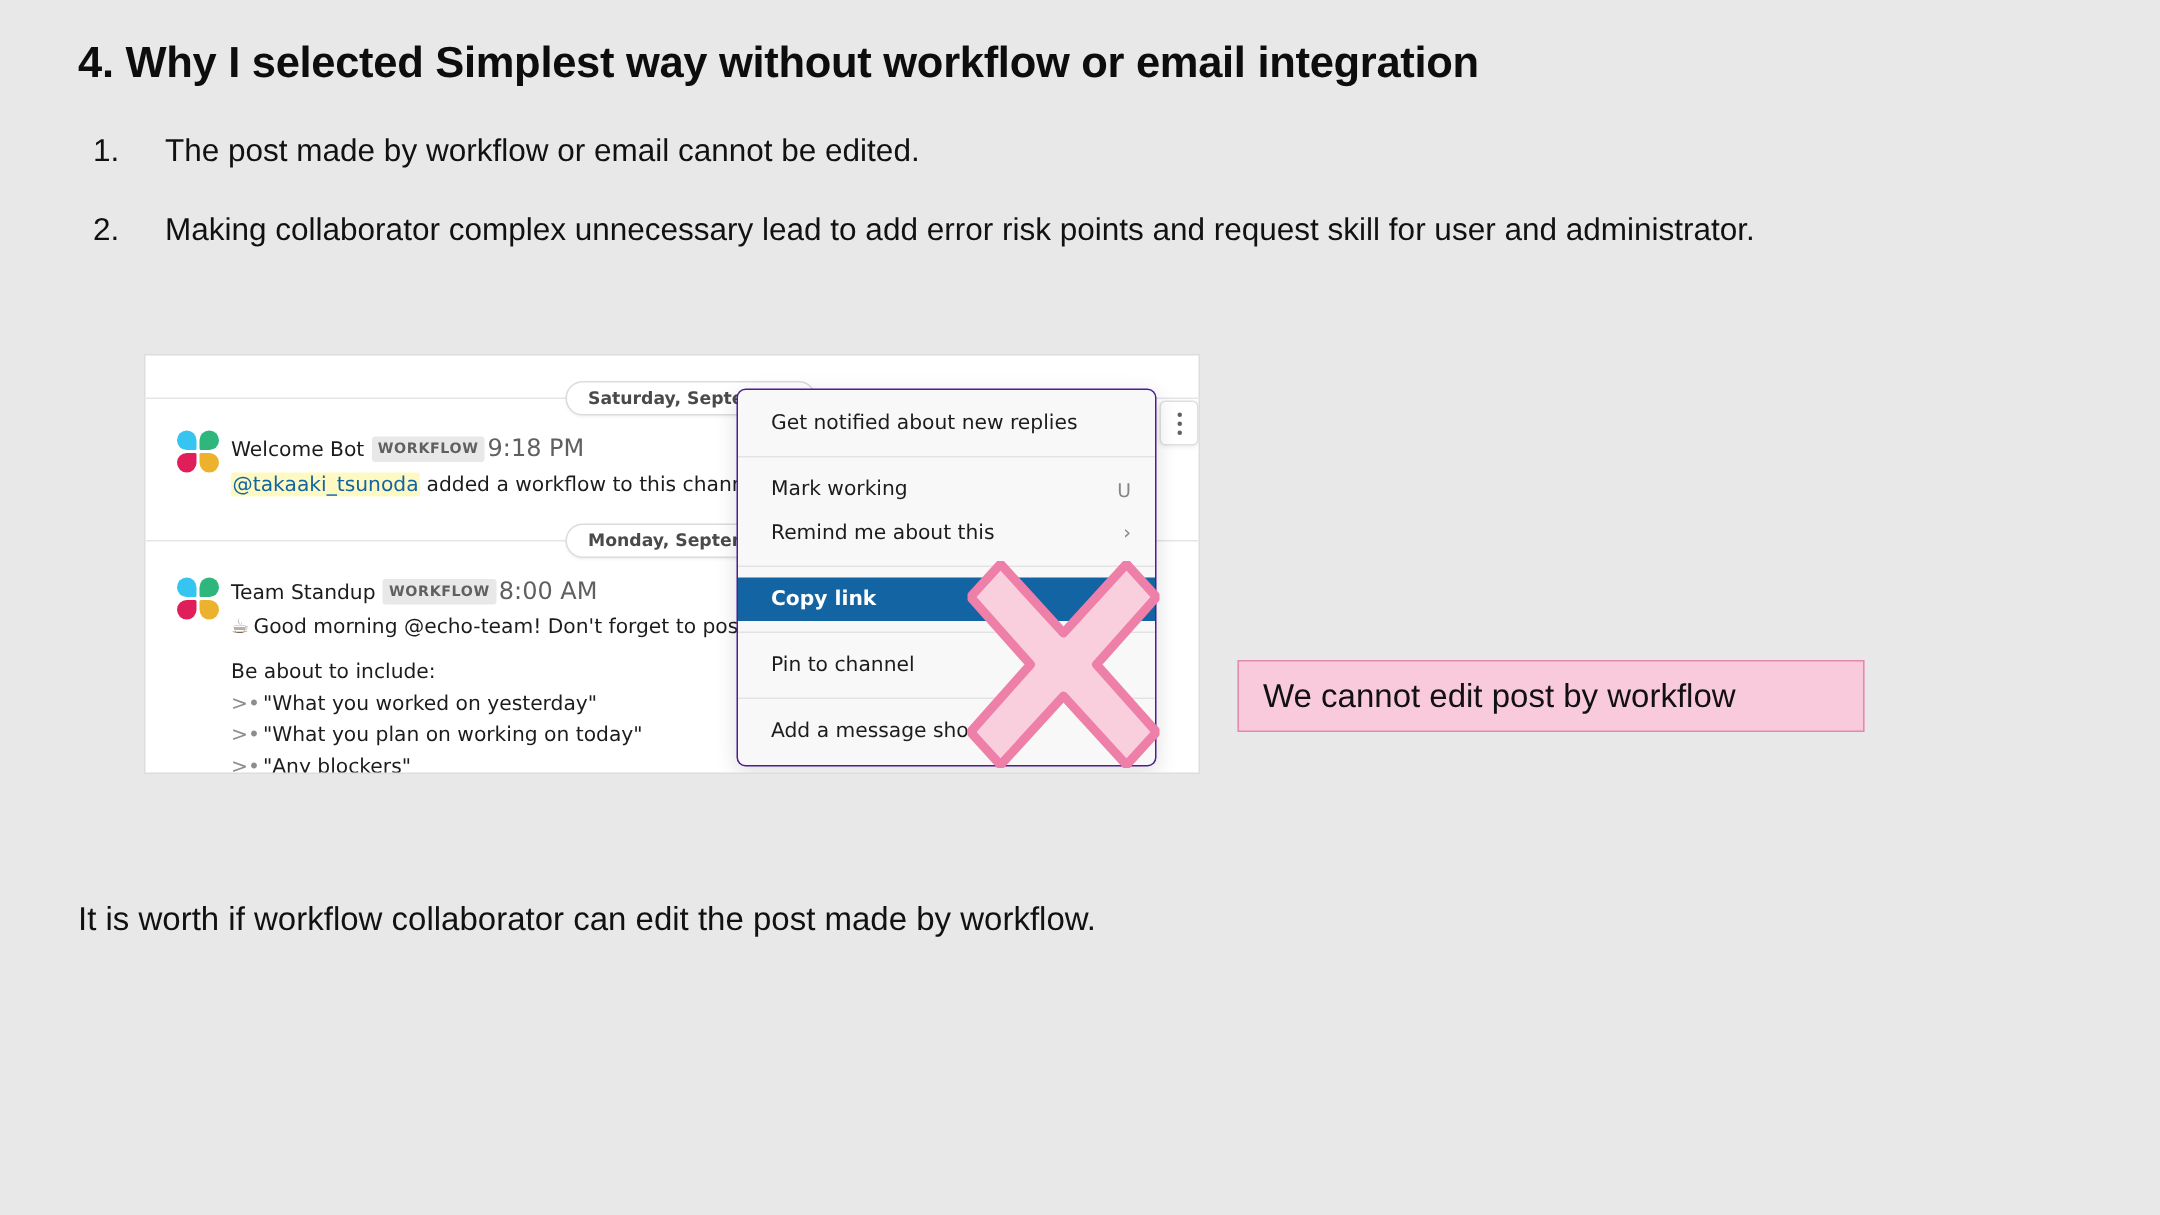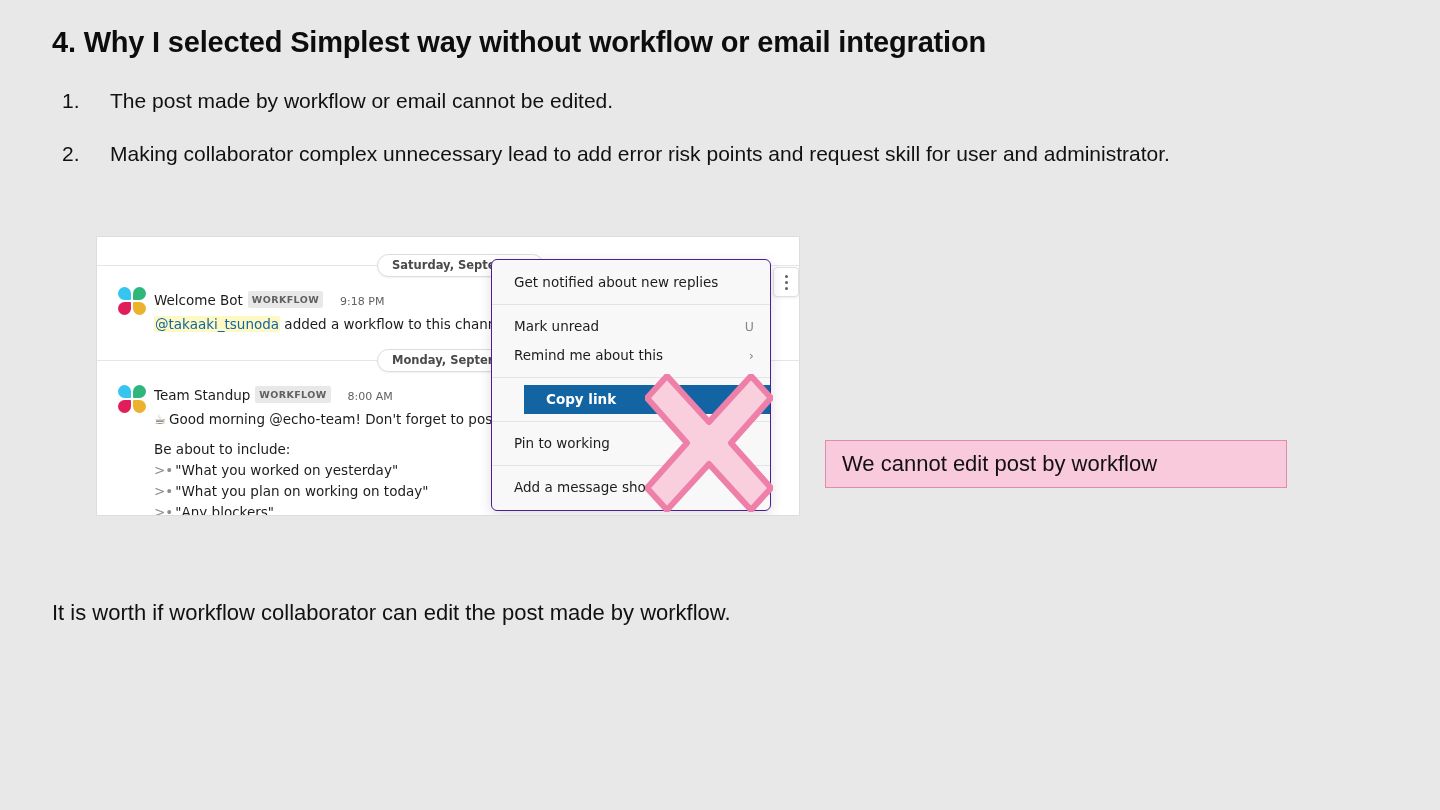--- a/index.html
+++ b/index.html
@@ -66,21 +66,21 @@
 
   .msg-body { position: absolute; left: 57px; }
   .msg-head { white-space: nowrap; line-height: 15px; }
   .msg-author { font-size: 13.5px; font-weight: normal; color: #1d1c1d; }
   .wf-badge {
     display: inline-block; margin-left: 5px;
     background: #e8e8e8; color: #616061;
     font-size: 9.5px; font-weight: bold; letter-spacing: .4px;
     padding: 1px 4px; border-radius: 2px; vertical-align: 2px; text-align: center;
   }
-  .msg-time { font-size: 11px; color: #616061; margin-left: 17px; }
+  .msg-time { font-size: 16px; color: #616061; margin-left: 2px; }
   .msg-line { font-size: 13.5px; color: #1d1c1d; white-space: nowrap; line-height: 19px; }
   .mention { background: #fef9c3; color: #1264a3; padding: 0 1px; border-radius: 2px; }
   .emoji-coffee { display: inline-block; width: 15px; color: #7a6a5a; }
   .sub-head { font-size: 13.5px; color: #1d1c1d; line-height: 21px; }
   .quote-line { font-size: 13.5px; color: #1d1c1d; line-height: 21px; white-space: nowrap; }
   .quote-mark { color: #8d8d8d; margin-right: 2px; }
 
   
   .kebab-btn {
     position: absolute; left: 676px; top: 30px;
@@ -102,35 +102,35 @@
     padding: 8px 0;
     overflow: hidden;
   }
   .ctx-item {
     position: relative; height: 29px; line-height: 29px;
     padding: 0 16px 0 22px;
     font-size: 13.5px; color: #1d1c1d;
     display: flex; align-items: center; justify-content: space-between;
     white-space: nowrap;
   }
-  .ctx-item.active { background: #1264a3; color: #ffffff; font-weight: bold; margin-left: 32px; }
+  .ctx-item.active { background: #1264a3; color: #ffffff; font-weight: bold; }
   .ctx-accel { font-size: 12.5px; color: #868686; }
   .ctx-caret { font-size: 13px; color: #868686; }
   .ctx-sep { height: 1px; background: #e3e3e3; margin: 7px 0; }
 
   
   .x-mark {
     position: absolute; left: 645px; top: 374px;
     width: 128px; height: 138px;
   }
 
   
   .callout {
     position: absolute; left: 825px; top: 440px;
-    width: 462px; height: 48px;
+    width: 418px; height: 48px;
     background: #f9c9dc; border: 1.5px solid #e28aad;
     display: flex; align-items: center; padding-left: 16px;
   }
   .callout-text { font-size: 22px; color: #111; white-space: nowrap; }
 
   
   .footer-note {
     position: absolute; left: 52px; top: 600px;
     font-size: 22px; color: #111; white-space: nowrap;
   }
@@ -200,34 +200,34 @@
       <span class="kebab-dot"></span>
       <span class="kebab-dot"></span>
     </div>
 
     <div class="ctx-menu">
       <div class="ctx-item">
         <span>Get notified about new replies</span>
       </div>
       <div class="ctx-sep"></div>
       <div class="ctx-item">
-        <span>Mark unread</span>
+        <span>Mark working</span>
         <span class="ctx-accel">U</span>
       </div>
       <div class="ctx-item">
         <span>Remind me about this</span>
         <span class="ctx-caret">›</span>
       </div>
       <div class="ctx-sep"></div>
       <div class="ctx-item active">
         <span>Copy link</span>
       </div>
       <div class="ctx-sep"></div>
       <div class="ctx-item">
-        <span>Pin to working</span>
+        <span>Pin to channel</span>
       </div>
       <div class="ctx-sep"></div>
       <div class="ctx-item">
         <span>Add a message shortcut</span>
       </div>
     </div>
   </div>
 
   <div class="x-mark">
     <svg width="128" height="138" viewBox="0 0 128 138" xmlns="http://www.w3.org/2000/svg">

